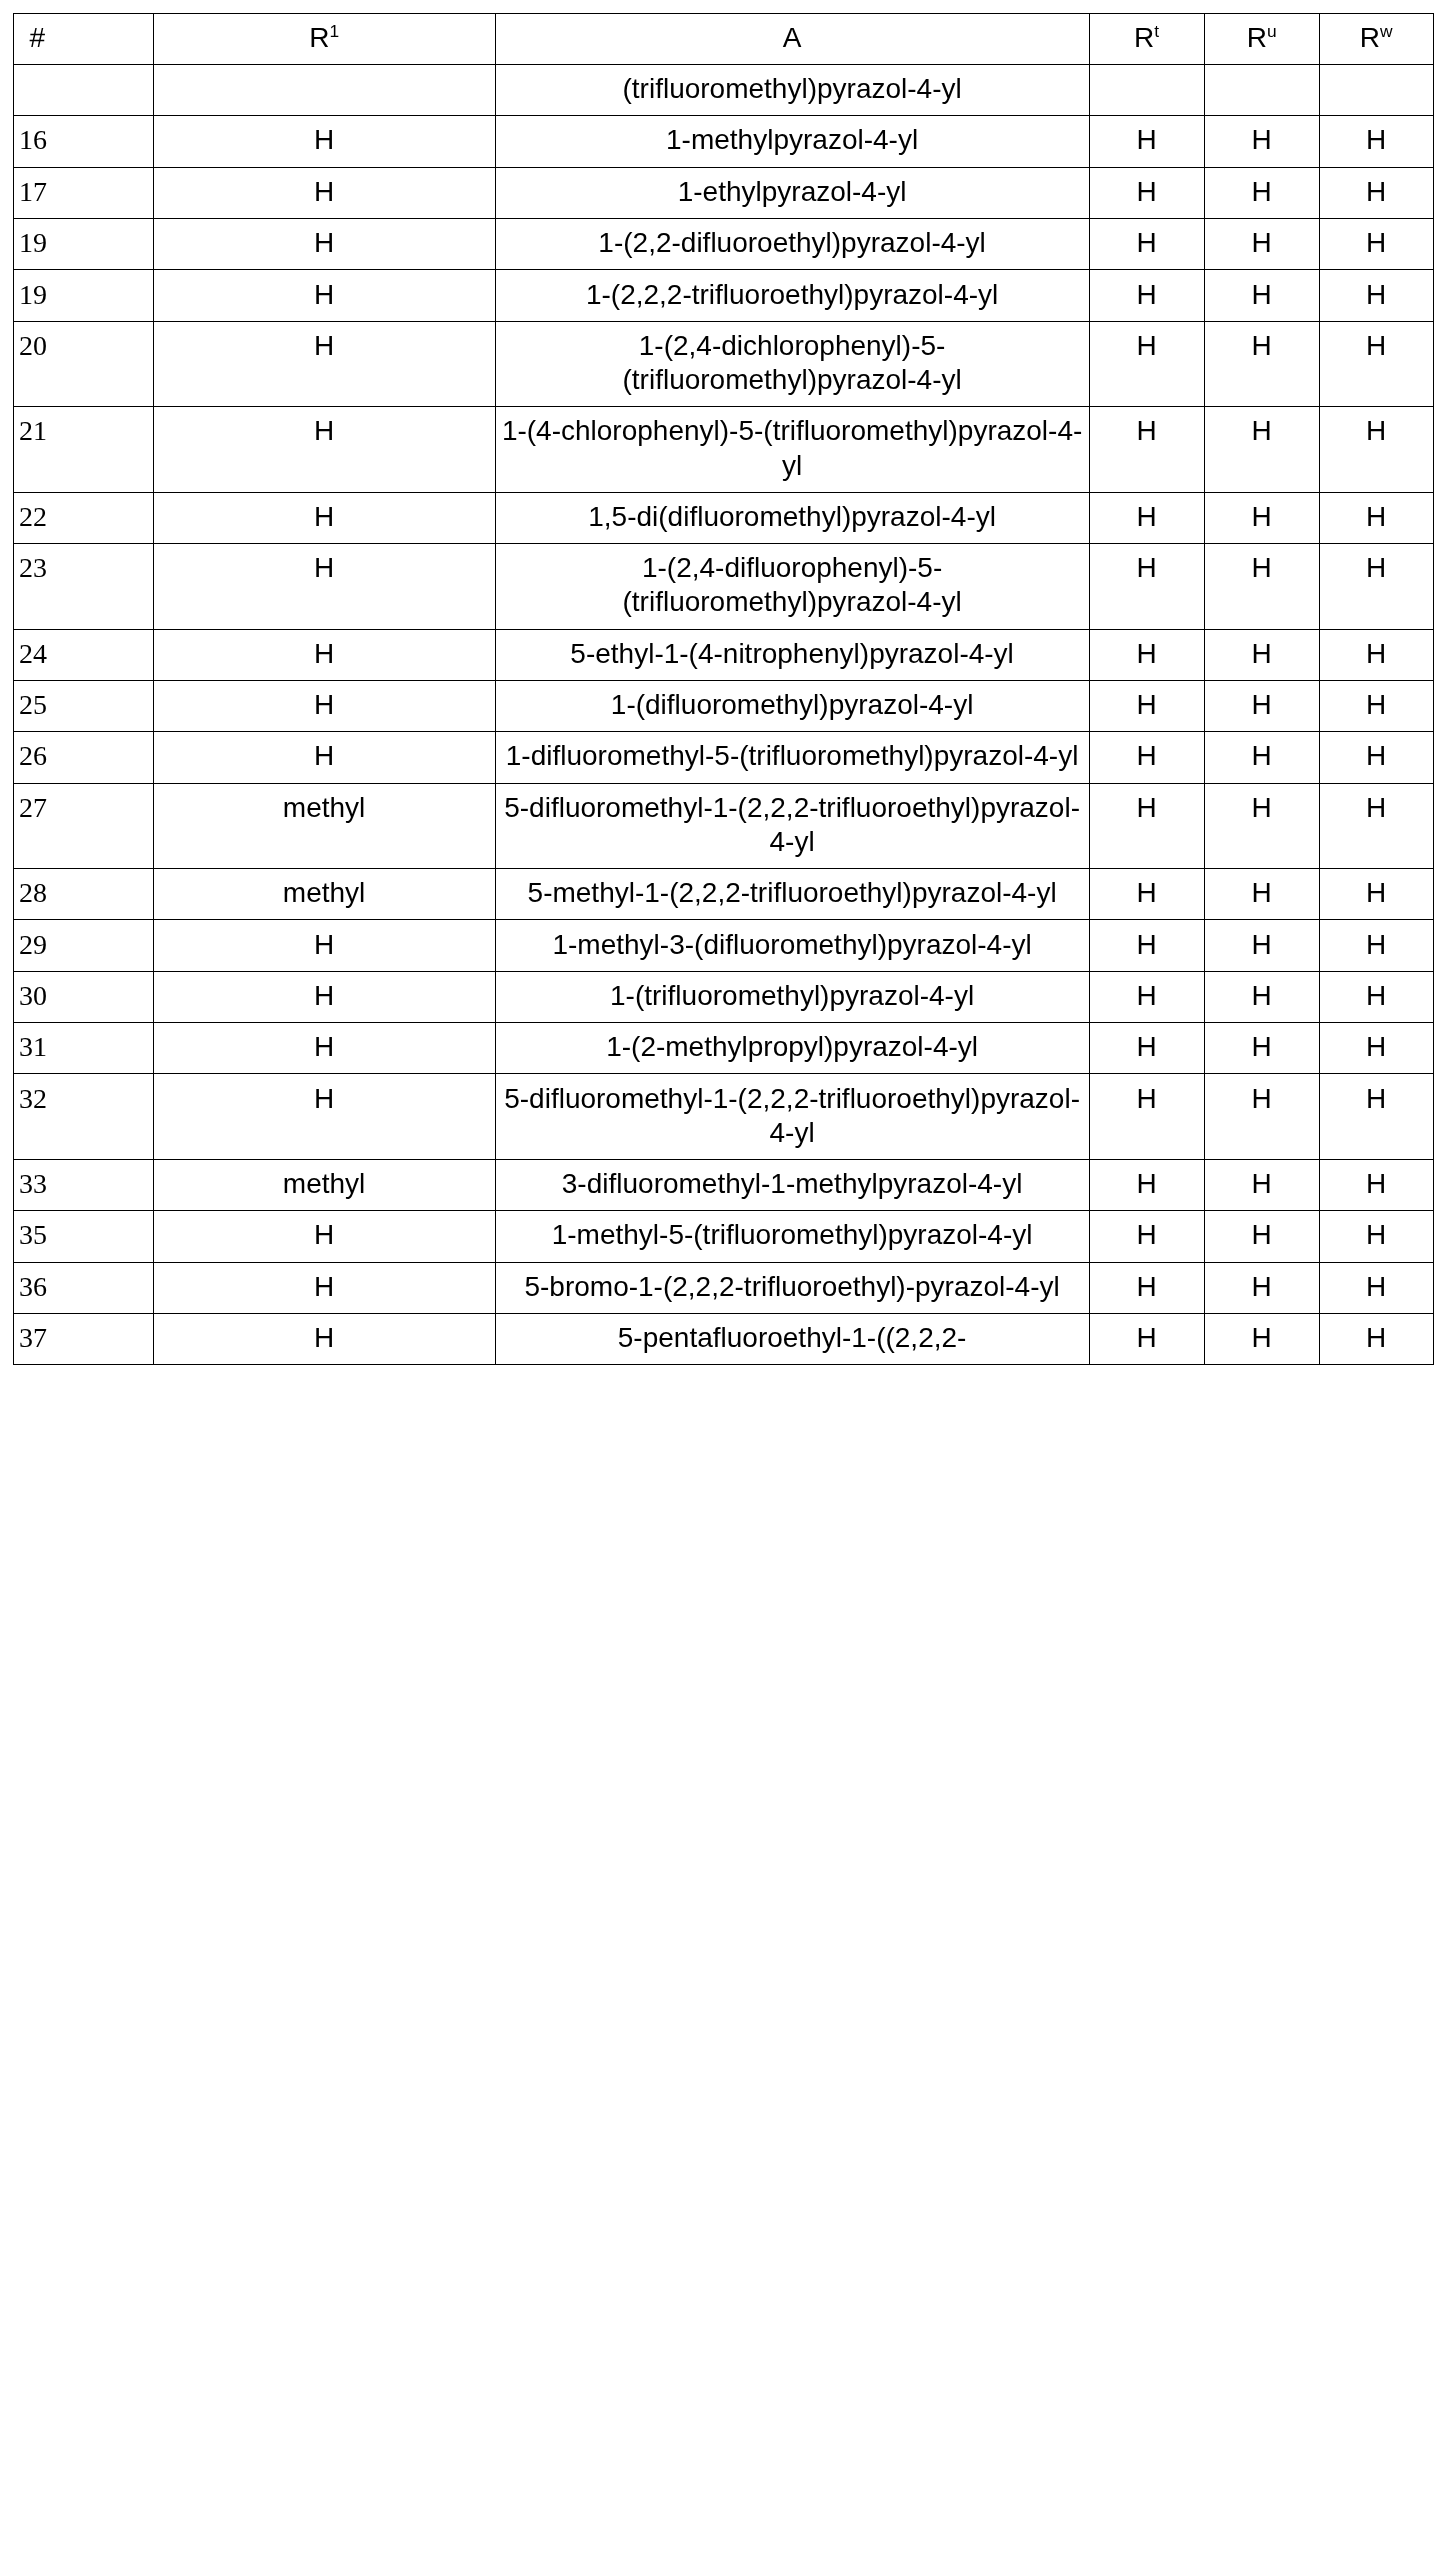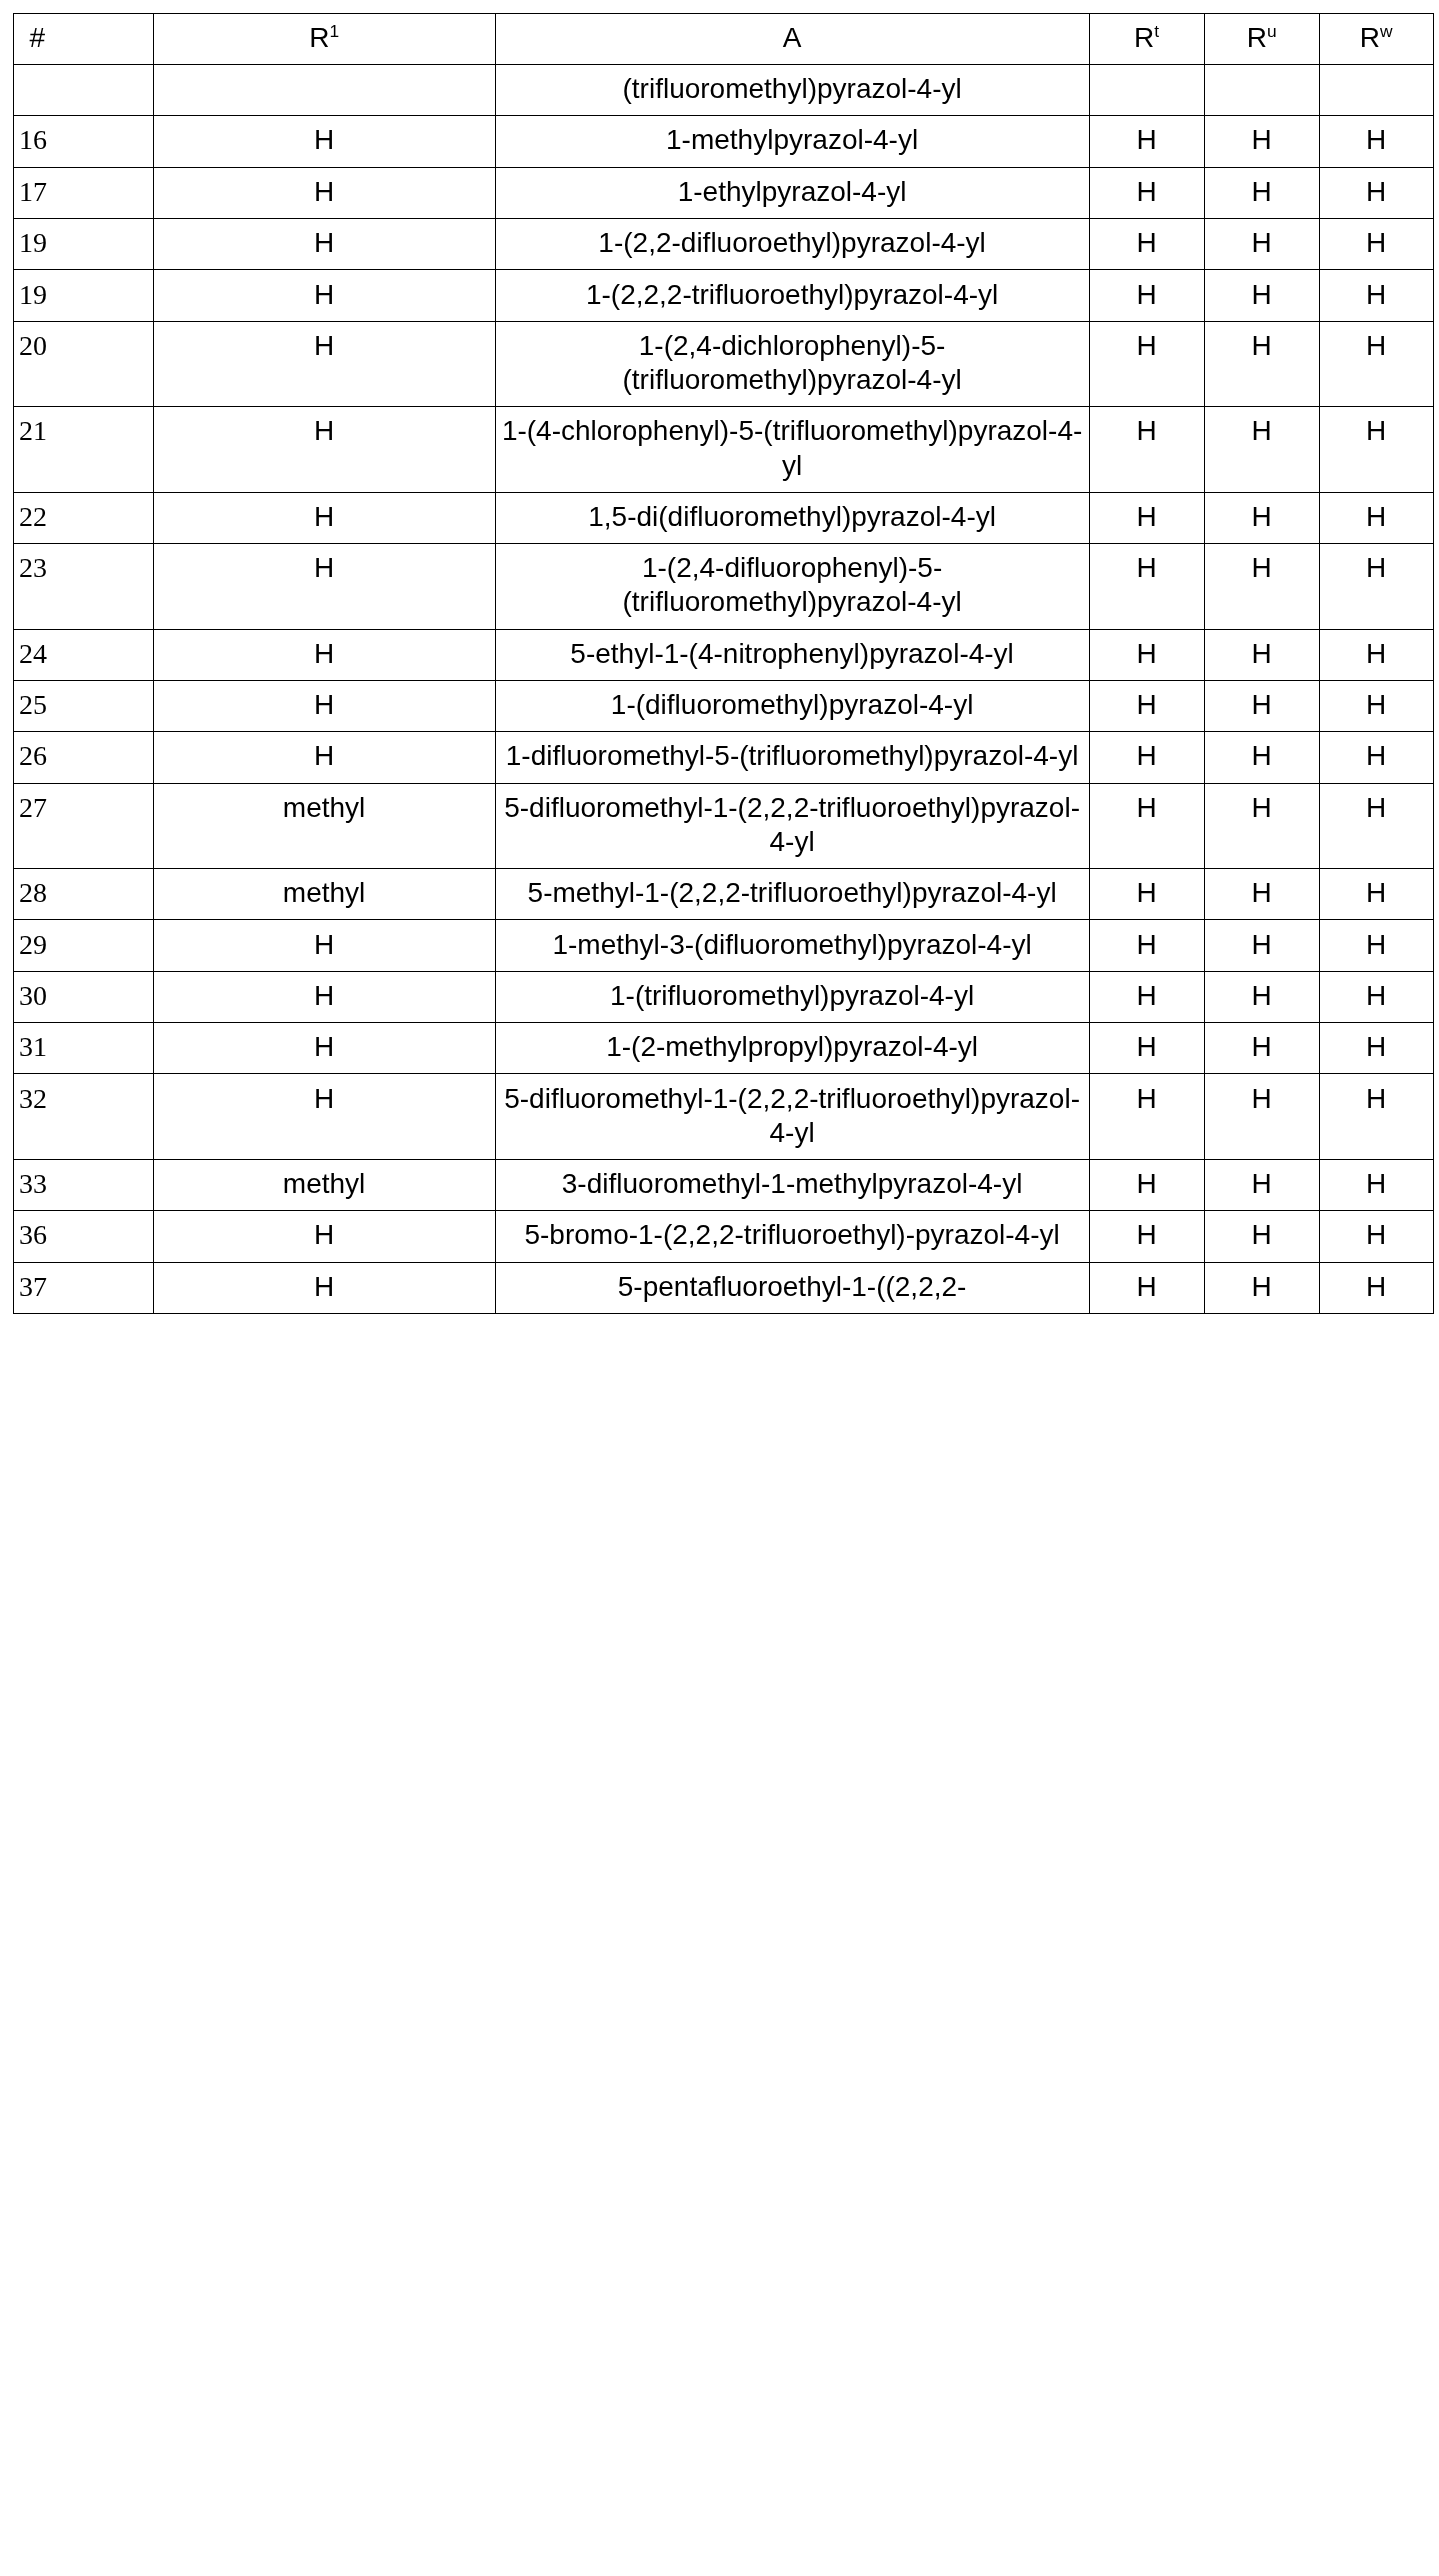--- a/index.html
+++ b/index.html
@@ -227,20 +227,28 @@
         </tr>
         <tr>
           <td class="cell-num">33</td>
           <td class="cell-center">methyl</td>
           <td class="cell-center">3-difluoromethyl-1-methylpyrazol-4-yl</td>
           <td class="cell-center">H</td>
           <td class="cell-center">H</td>
           <td class="cell-center">H</td>
         </tr>
         <tr>
+          <td class="cell-num">35</td>
+          <td class="cell-center">H</td>
+          <td class="cell-center">1-methyl-5-(trifluoromethyl)pyrazol-4-yl</td>
+          <td class="cell-center">H</td>
+          <td class="cell-center">H</td>
+          <td class="cell-center">H</td>
+        </tr>
+        <tr>
           <td class="cell-num">36</td>
           <td class="cell-center">H</td>
           <td class="cell-center">5-bromo-1-(2,2,2-trifluoroethyl)-pyrazol-4-yl</td>
           <td class="cell-center">H</td>
           <td class="cell-center">H</td>
           <td class="cell-center">H</td>
         </tr>
         <tr>
           <td class="cell-num">37</td>
           <td class="cell-center">H</td>

